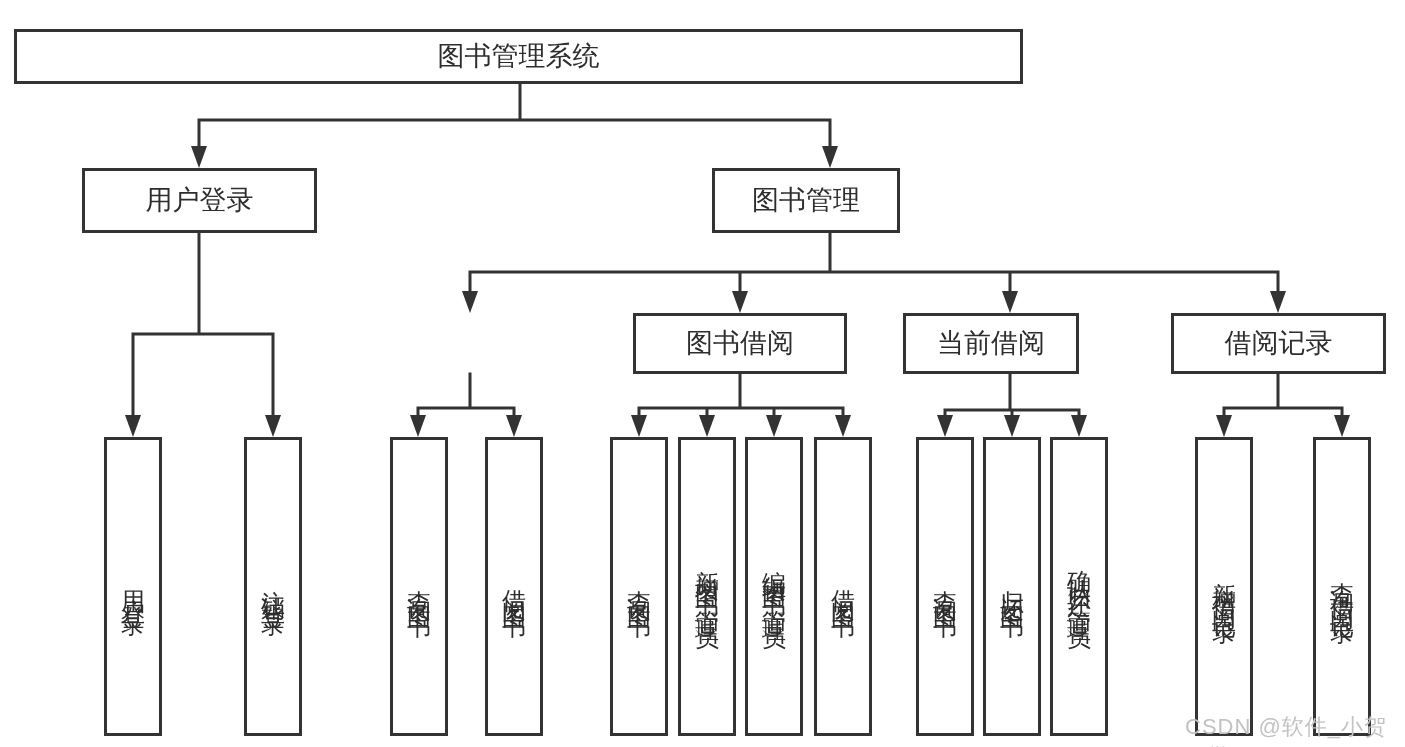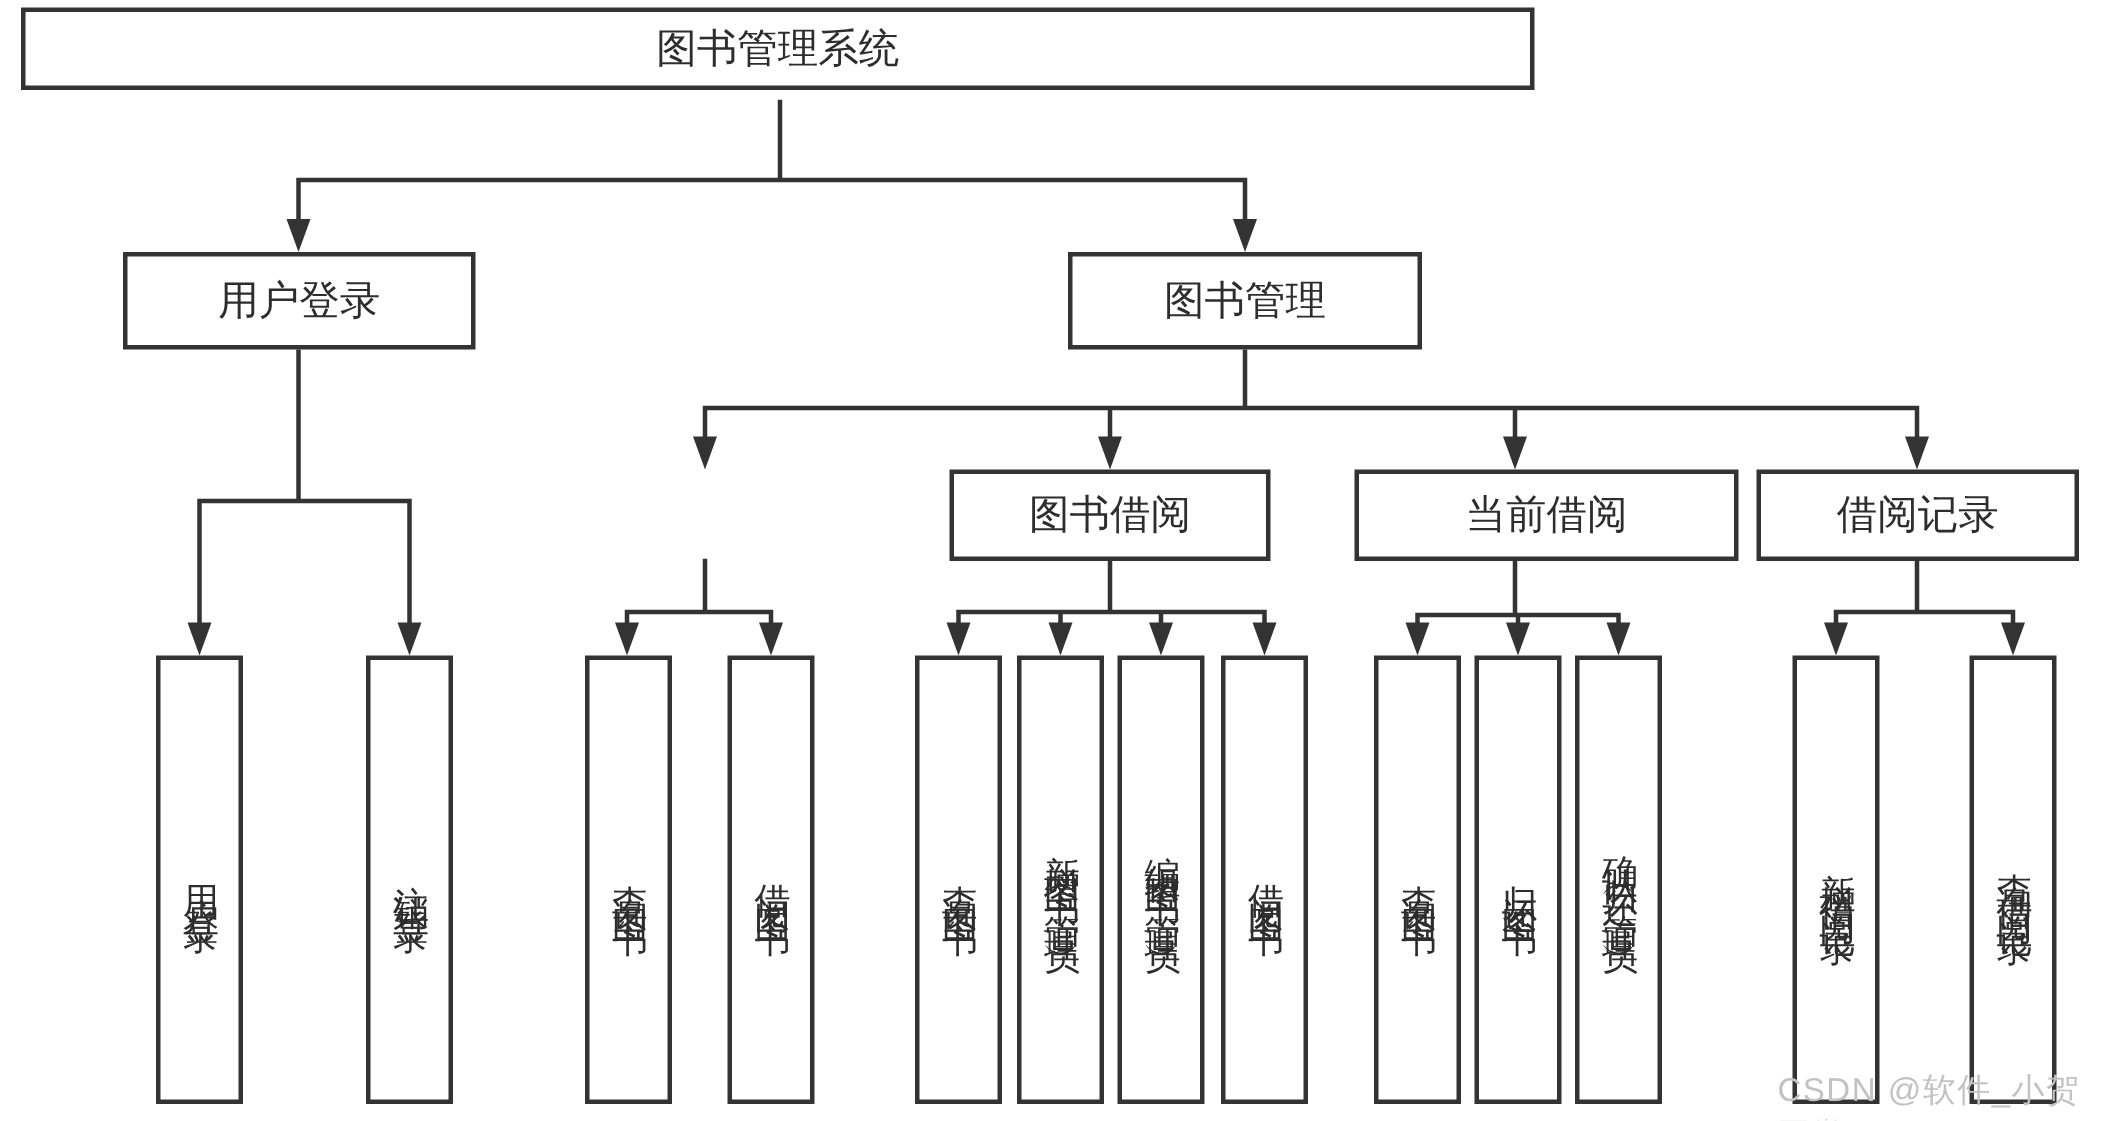--- a/index.html
+++ b/index.html
@@ -89,27 +89,27 @@
       <polygon points="766,415 782,415 774,437"></polygon>
       <polygon points="835,415 851,415 843,437"></polygon>
       <polygon points="937,415 953,415 945,437"></polygon>
       <polygon points="1004,415 1020,415 1012,437"></polygon>
       <polygon points="1071,415 1087,415 1079,437"></polygon>
       <polygon points="1216,415 1232,415 1224,437"></polygon>
       <polygon points="1334,415 1350,415 1342,437"></polygon>
     </g>
   </svg>
 
-  <div class="node" style="left:14px; top:5px; width:1009px; height:55px;text-align:right;">图书管理系统</div>
+  <div class="node" style="left:14px; top:29px; width:1009px; height:55px;text-align:right;">图书管理系统</div>
 
   <div class="node" style="left:82px; top:168px; width:235px; height:65px;">用户登录</div>
-  <div class="node" style="left:712px; top:168px; width:236px; height:65px;">图书管理</div>
+  <div class="node" style="left:712px; top:168px; width:188px; height:65px;">图书管理</div>
 
   <div class="node" style="left:633px; top:313px; width:214px; height:61px;">图书借阅</div>
-  <div class="node" style="left:903px; top:313px; width:256px; height:61px;">当前借阅</div>
+  <div class="node" style="left:903px; top:313px; width:176px; height:61px;">当前借阅</div>
   <div class="node" style="left:1171px; top:313px; width:215px; height:61px;">借阅记录</div>
 
   <div class="node leaf" style="left:104px; top:437px; width:58px; height:299px;">用户登录</div>
   <div class="node leaf" style="left:244px; top:437px; width:58px; height:299px;">注销登录</div>
 
   <div class="node leaf" style="left:390px; top:437px; width:58px; height:299px;">查询图书</div>
   <div class="node leaf" style="left:485px; top:437px; width:58px; height:299px;">借阅图书</div>
 
   <div class="node leaf" style="left:610px; top:437px; width:58px; height:299px;">查询图书</div>
   <div class="node leaf" style="left:678px; top:437px; width:58px; height:299px;">新增图书（管理员）</div>

